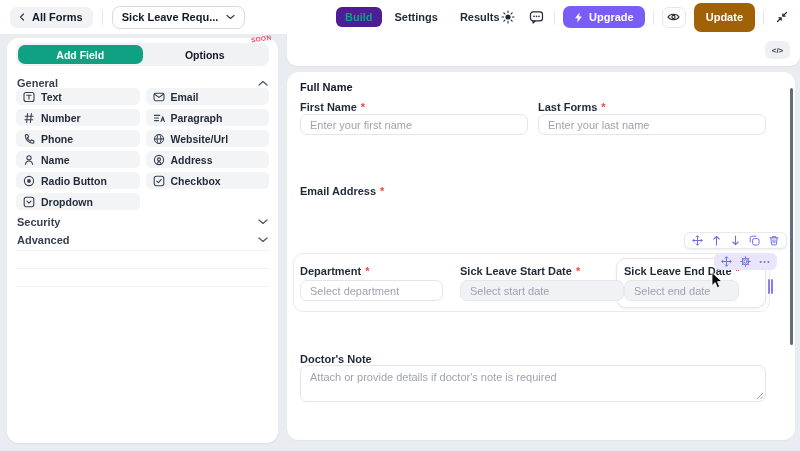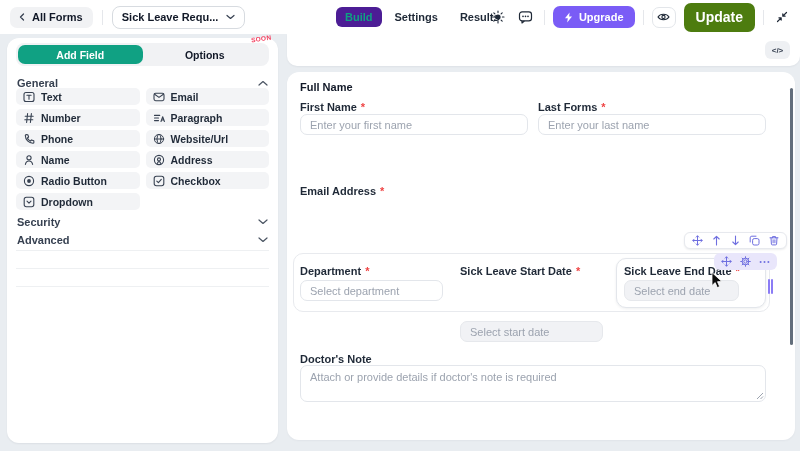--- a/index.html
+++ b/index.html
@@ -16,22 +16,22 @@
   .form-select { height:23px; padding:0 9px; background:#fff; border:1px solid #d7dbe0; border-radius:8px;
                  display:flex; align-items:center; gap:8px; font-size:11px; font-weight:700; color:#111827; }
   .tb-tabs { position:absolute; left:336px; top:0; height:34px; display:flex; align-items:center; gap:4px; }
   .tb-tab { height:20px; padding:0 9px; font-size:11px; font-weight:700; color:#1f2937; border-radius:6px; }
   .tb-tab.active { background:#4c1d95; color:#0fa183; }
   .tb-right { position:absolute; right:8px; top:0; height:34px; display:flex; align-items:center; gap:8px; }
   .icon-btn { width:20px; height:20px; display:flex; align-items:center; justify-content:center; }
   .boxed { width:24px; height:21px; border:1px solid #e3e6ea; border-radius:7px; }
   .upgrade-btn { height:22px; padding:0 11px; background:#7a5cf6; border-radius:7px;
                  display:flex; align-items:center; gap:6px; color:#fff; font-size:11px; font-weight:700; }
-  .update-btn { height:29px; padding:0 12px; background:#4d7c0f; border-radius:7px;
-                color:#fff; font-size:14px; font-weight:700; }
+  .update-btn { height:29px; padding:0 12px; background:#a16207; border-radius:7px;
+                color:#fff; font-size:11px; font-weight:700; }
 
   
   .sidebar { position:absolute; left:7px; top:38px; width:271px; height:405px; background:#fff;
              border-radius:12px; box-shadow:0 1px 2px rgba(16,24,40,.06); }
   .sb-tabs { position:absolute; left:9px; right:9px; top:5px; height:23px; background:#f1f2f4;
              border-radius:8px; display:flex; padding:2px; }
   .sb-tab { flex:1; font-size:10.5px; font-weight:700; color:#111827; border-radius:7px;
             display:flex; align-items:center; justify-content:center; }
   .sb-tab.active { background:#10a183; color:#fff; }
   .sb-tab.dim { color:#9ca3af; }
@@ -355,21 +355,21 @@
     <div class="row-card"></div>
 
     <div class="lbl" style="left:13px;top:193px;z-index:2">
       <span>Department</span><span class="req">*</span>
     </div>
     <input style="left: 13px; top: 208px; width: 143px; z-index: 2;" placeholder="Select department">
 
     <div class="lbl" style="left:173px;top:193px;z-index:2">
       <span>Sick Leave Start Date</span><span class="req">*</span>
     </div>
-    <input class="gray" style="left: 173px; top: 208px; width: 143px; z-index: 2; margin-top: 41px;" placeholder="Select start date">
+    <input class="gray" style="left: 173px; top: 208px; width: 164px; z-index: 2;" placeholder="Select start date">
 
     <div class="end-card"></div>
     <div class="lbl" style="left:337px;top:193px;z-index:2">
       <span>Sick Leave End Date</span><span class="req">*</span>
     </div>
     <input class="gray" style="left: 337px; top: 208px; width: 115px; z-index: 2;" placeholder="Select end date">
 
     <div class="field-toolbar">
       <button class="tool-btn">
         <svg width="11" height="11" viewBox="0 0 11 11">

